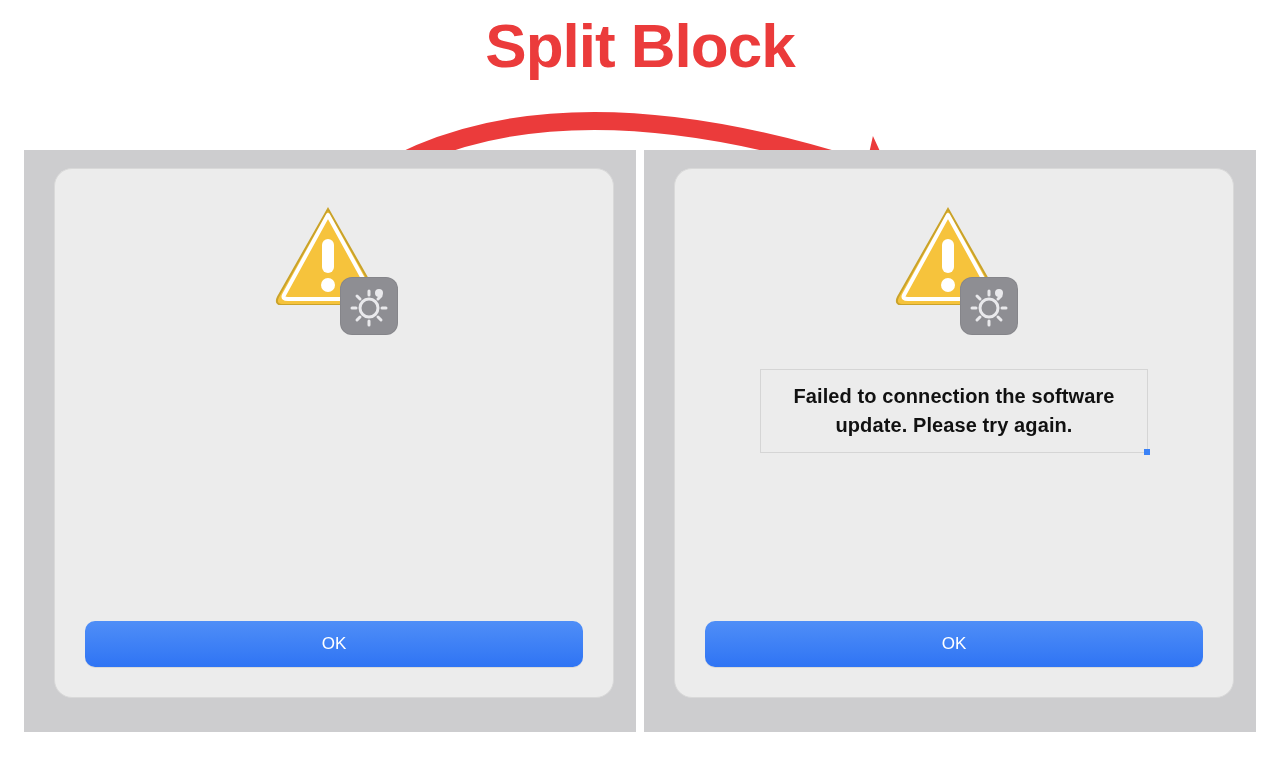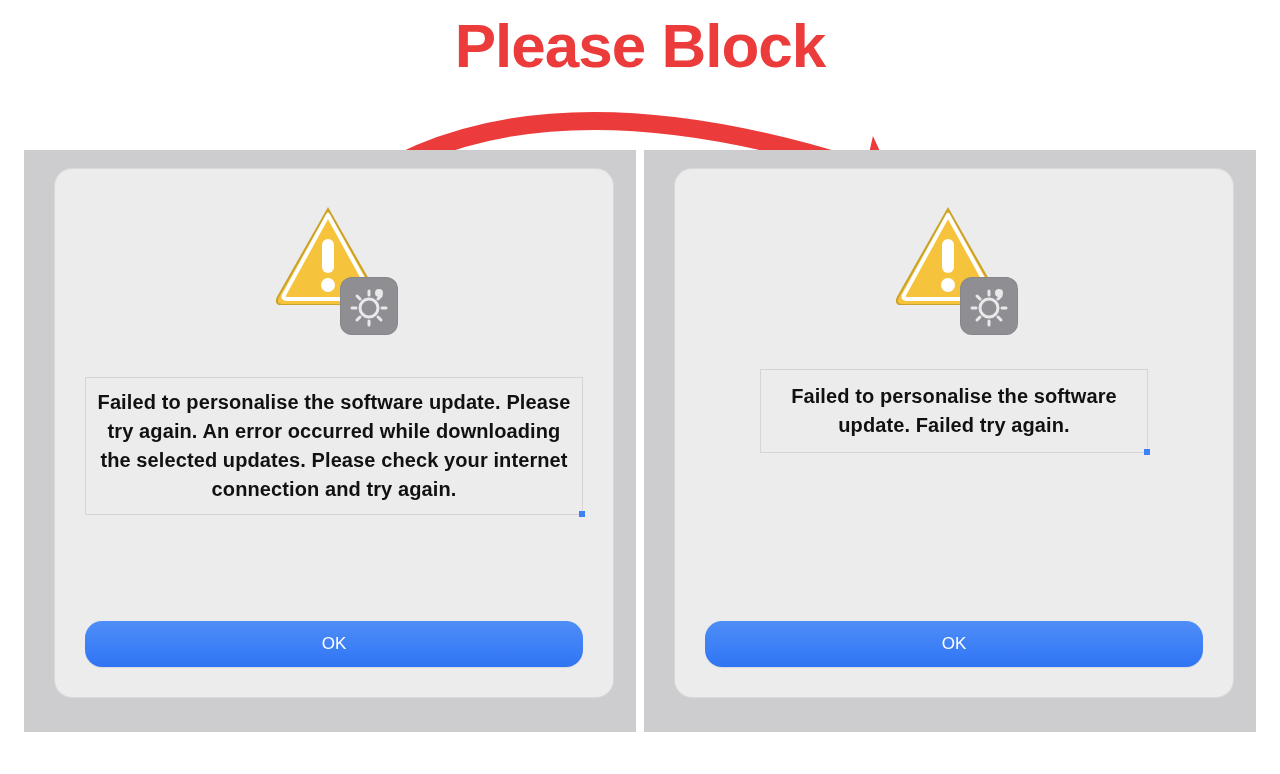--- a/index.html
+++ b/index.html
@@ -117,21 +117,21 @@
     text-align: center;
     color: #333;
   }
 
   .spacer-flex { flex: 1 1 auto; }
 
   .ok-btn {
     width: 100%;
     height: 46px;
     border: none;
-    border-radius: 17px;
+    border-radius: 10px;
     background: linear-gradient(#4f8ef7, #2f74f4);
     color: #ffffff;
     font-size: 17px;
     font-weight: 500;
     cursor: pointer;
     box-shadow: 0 1px 0 rgba(0,0,0,0.08);
   }
 
   .left-dialog .text-block { margin-top: 16px; }
 
@@ -142,21 +142,21 @@
   }
   .right-dialog .text-block.primary .bold-msg { font-size: 20px; }
   .right-dialog .text-block.secondary {
     width: 100%;
     padding: 8px 8px;
   }
 </style>
 </head>
 <body>
 
-<h1 class="page-title">Please Block</h1>
+<h1 class="page-title">Split Block</h1>
 
 <div class="arrow-wrap">
   <svg width="640" height="160" viewBox="0 0 640 160">
     <defs>
       <marker id="arrowhead" markerWidth="10" markerHeight="10" refX="6" refY="5" orient="auto">
         <path d="M0,0 L10,5 L0,10 L3,5 Z" fill="#eb3b3b"></path>
       </marker>
     </defs>
     <path d="M 40 110 Q 220 -30 560 78" stroke="#eb3b3b" stroke-width="18" fill="none" stroke-linecap="round"></path>
     <g transform="translate(560,78) rotate(32)">
@@ -187,23 +187,20 @@
               <line x1="34" y1="23" x2="38" y2="23"></line>
               <line x1="12" y1="14" x2="9" y2="11"></line>
               <line x1="30" y1="32" x2="33" y2="35"></line>
               <line x1="12" y1="32" x2="9" y2="35"></line>
               <line x1="30" y1="14" x2="33" y2="11"></line>
             </g>
           </svg>
         </div>
       </div>
 
-      <div class="text-block">
-        <div class="bold-msg">Failed to personalise the software update. Please try again. An error occurred while downloading the selected updates. Please check your internet connection and try again.</div>
-      </div>
 
       <div class="spacer-flex"></div>
 
       <button class="ok-btn">OK</button>
     </div>
   </div>
 
   <div class="panel-bg">
     <div class="dialog right-dialog">
       <div class="icon-stack">
@@ -225,21 +222,21 @@
               <line x1="12" y1="14" x2="9" y2="11"></line>
               <line x1="30" y1="32" x2="33" y2="35"></line>
               <line x1="12" y1="32" x2="9" y2="35"></line>
               <line x1="30" y1="14" x2="33" y2="11"></line>
             </g>
           </svg>
         </div>
       </div>
 
       <div class="text-block primary">
-        <div class="bold-msg">Failed to personalise the software update. Failed try again.</div>
+        <div class="bold-msg">Failed to connection the software update. Please try again.</div>
       </div>
 
 
       <div class="spacer-flex"></div>
 
       <button class="ok-btn">OK</button>
     </div>
   </div>
 
 </div>

